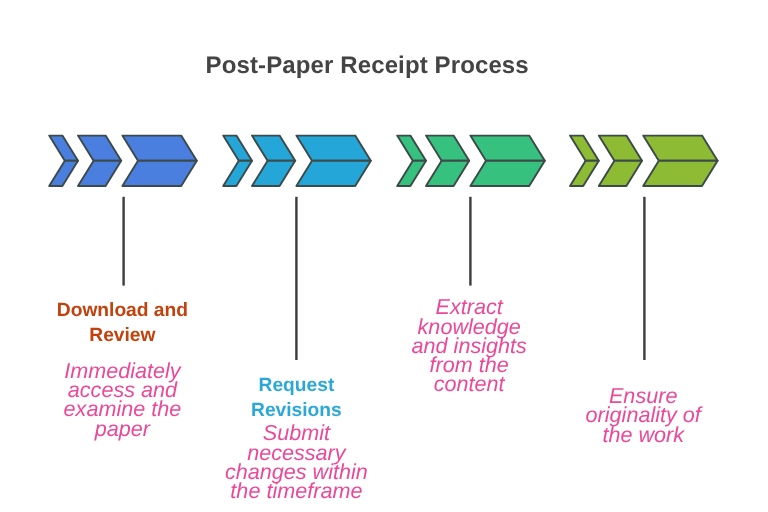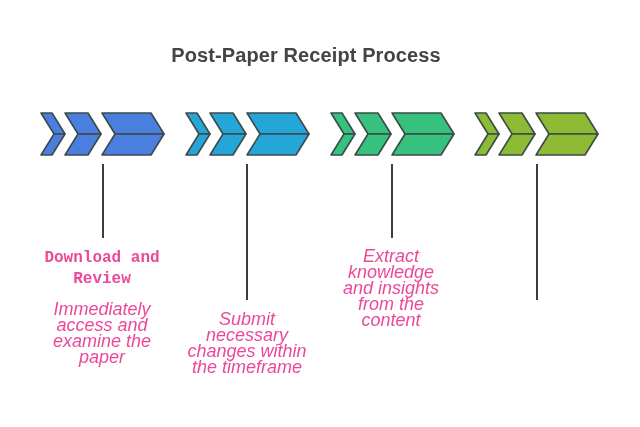--- a/index.html
+++ b/index.html
@@ -50,26 +50,28 @@
       <polygon points="549,134 598,134 585,155 536,155" fill="#8dbb33" stroke="#3d4a4a" stroke-width="1.6" stroke-linejoin="round"></polygon>
     </g>
   </svg>
 
 <div class="connector" style="left:102px; top:164px; height:74px;"></div>
 <div class="connector" style="left:246px; top:164px; height:136px;"></div>
 <div class="connector" style="left:391px; top:164px; height:74px;"></div>
 <div class="connector" style="left:536px; top:164px; height:136px;"></div>
 
 <div class="step" style="left:27px; top:248px;">
-  <div class="step-title" style="color: #ec4899; font-family: Liberation Mono, monospace;">Download and Review</div>
+  <div class="step-title" style="color: #c2410c;">Download and Review</div>
   <div class="step-desc" style="margin-top:11px; padding:0 12px;">Immediately access and examine the paper</div>
 </div>
 
 <div class="step" style="left:172px; top:311px;">
+  <div class="step-title" style="padding: 0px 32px; color: rgb(43, 168, 216);">Request Revisions</div>
   <div class="step-desc" style="margin-top:0; padding:0 14px;">Submit necessary changes within the timeframe</div>
 </div>
 
 <div class="step" style="left:316px; top:248px;">
   <div class="step-desc" style="margin-top:0; padding:0 16px;">Extract knowledge and insights from the content</div>
 </div>
 
 <div class="step" style="left:461px; top:311px;">
+  <div class="step-desc" style="margin-top:11px; padding:0 14px;">Ensure originality of the work</div>
 </div>
 
 </body></html>

